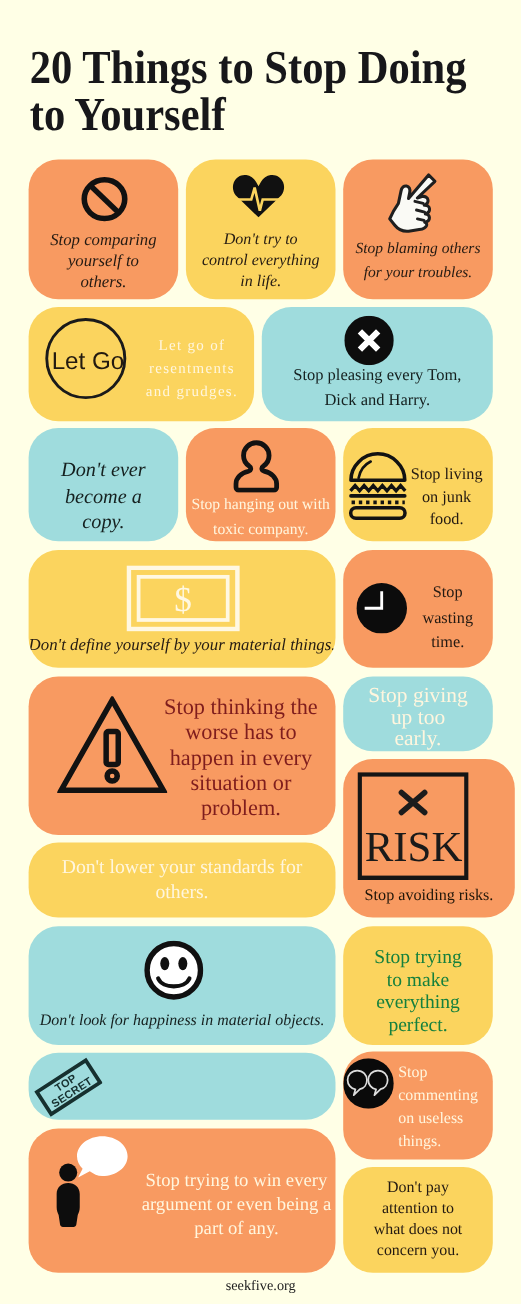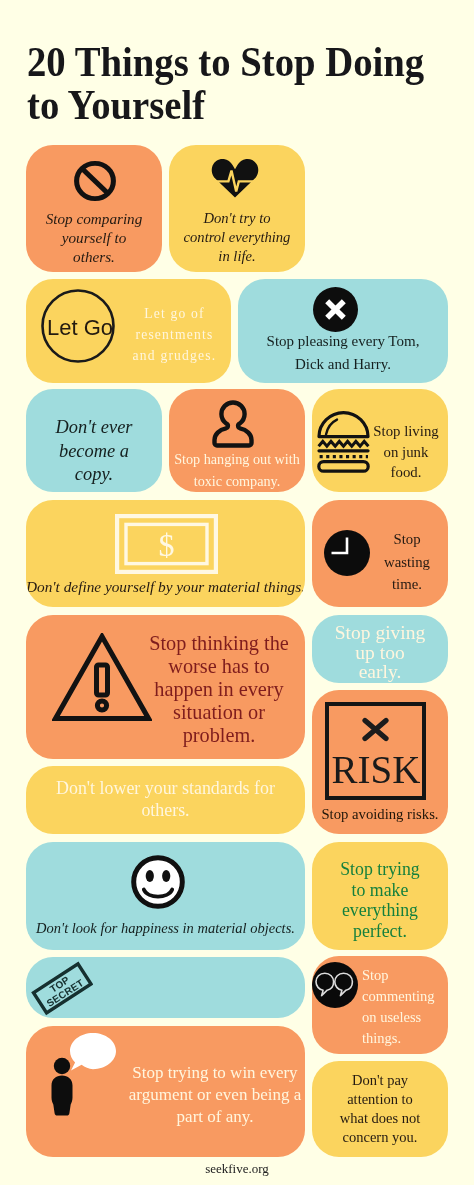--- a/index.html
+++ b/index.html
@@ -49,20 +49,34 @@
   </div>
 
   <div class="tile yellow" style="left:169px;top:145px;width:136px;height:127px">
     <svg class="ico" style="left:42px;top:13px" width="48" height="40" viewBox="0 0 48 40">
       <path d="M24 39.6 L3.2 19.5 C0.8 16.3 -0.1 11.6 1.6 7.6 C3.6 3 8.2 0.4 12.9 1.1 C16.6 1.6 19.8 4 21.7 7.3 L24 11.3 L26.3 7.3 C28.2 4 31.4 1.6 35.1 1.1 C39.8 0.4 44.4 3 46.4 7.6 C48.1 11.6 47.2 16.3 44.8 19.5 Z" fill="#111"></path>
       <path d="M2 23.4 L17.4 23.4 L20.5 12.6 L25.2 33.5 L27.8 23.4 L46 23.4" fill="none" stroke="#FBD45E" stroke-width="2.4" stroke-linejoin="miter"></path>
     </svg>
     <div class="cap it" style="top:64px;font-size:14.6px;line-height:19px">Don't try to<br>control everything<br>in life.</div>
   </div>
 
+  <div class="tile orange" style="left:312px;top:145px;width:136px;height:127px">
+    <svg class="ico" style="left:40px;top:11px" width="46" height="56" viewBox="0 0 46 56">
+      <path d="M37.6 3.0 L43.4 8.8 L27.4 24.0 L31.5 22.7 C34.5 22.1 36.8 23.6 37.1 25.9 C37.3 28.0 36.0 29.7 33.7 30.5
+               C36.5 30.3 38.4 31.9 38.5 34.0 C38.6 36.1 37.1 37.8 34.7 38.5
+               C37.0 38.5 38.4 40.0 38.4 41.9 C38.4 43.9 36.7 45.5 34.1 46.0
+               C35.6 46.4 36.2 47.6 35.8 48.9 C35.1 50.9 32.6 52.1 29.1 52.7
+               L19.5 54.2 C14.3 54.7 10.1 52.8 6.9 48.8 L2.3 43.0
+               C4.7 37.2 7.4 32.7 10.2 28.8 L12.6 17.5 C13.2 14.5 15.3 12.7 17.6 13.1 C19.8 13.5 21.1 15.8 20.5 18.8 L19.4 24.4 Z" fill="#FAFAF5" stroke="#1F1F1F" stroke-width="2.8" stroke-linejoin="round" stroke-linecap="round"></path>
+      <path d="M32.7 28.9 L25.2 27.0" fill="none" stroke="#1F1F1F" stroke-width="2.6" stroke-linecap="round"></path>
+      <path d="M34.0 36.8 L26.6 34.9" fill="none" stroke="#1F1F1F" stroke-width="2.6" stroke-linecap="round"></path>
+      <path d="M33.4 44.3 L27.5 43.0" fill="none" stroke="#1F1F1F" stroke-width="2.6" stroke-linecap="round"></path>
+    </svg>
+    <div class="cap it" style="top:70px;font-size:14.1px;line-height:22px">Stop blaming others<br>for your troubles.</div>
+  </div>
 
   <div class="tile yellow" style="left:26px;top:279px;width:205px;height:104px">
     <svg class="ico" style="left:14px;top:9px" width="76" height="76" viewBox="0 0 76 76">
       <circle cx="38" cy="38" r="35.5" fill="none" stroke="#1A1A1A" stroke-width="2.6"></circle>
     </svg>
     <div class="cap" style="left:16px;width:76px;top:38px;font-family:'Liberation Sans',sans-serif;font-size:22px;line-height:22px;color:#231A10">Let Go</div>
     <div class="cap bd cream" style="left:96px;width:105px;top:24px;font-size:13.6px;line-height:21px;letter-spacing:1.2px">Let go of<br>resentments<br>and grudges.</div>
   </div>
 
   <div class="tile teal" style="left:238px;top:279px;width:210px;height:104px">
@@ -125,21 +139,21 @@
       <rect x="44.5" y="32" width="11" height="30" rx="2" fill="none" stroke="#121212" stroke-width="5"></rect>
       <circle cx="50" cy="72.5" r="4.6" fill="none" stroke="#121212" stroke-width="5"></circle>
     </svg>
     <div class="cap" style="left:104px;width:178px;top:17px;font-size:20.3px;line-height:23px;color:#7f1d1d">Stop thinking the<br>worse has to<br>happen in every<br>situation  or<br>problem.</div>
   </div>
 
   <div class="tile teal" style="left:312px;top:615px;width:136px;height:68px">
     <div class="cap cream" style="top:8px;font-size:19.5px;line-height:19.5px">Stop giving<br>up too<br>early.</div>
   </div>
 
-  <div class="tile orange" style="left:312px;top:690px;width:136px;height:144px">
+  <div class="tile orange" style="left:312px;top:690px;width:156px;height:144px">
     <svg class="ico" style="left:13px;top:12px" width="101" height="98" viewBox="0 0 101 98">
       <rect x="2" y="2" width="97" height="94" fill="none" stroke="#151515" stroke-width="4"></rect>
       <path d="M40 18.5 L61 36.5 M61 18.5 L40 36.5" stroke="#1C1C1C" stroke-width="5.2" stroke-linecap="round"></path>
       <text x="51" y="81" text-anchor="middle" font-family="Liberation Serif, serif" font-size="39" fill="#1A1A1A">RISK</text>
     </svg>
     <div class="cap" style="top:115px;font-size:14.7px;line-height:18px;color:#201609">Stop avoiding risks.</div>
   </div>
 
   <div class="tile yellow" style="left:26px;top:766px;width:279px;height:68px">
     <div class="cap cream" style="top:11px;font-size:17.9px;line-height:22px">Don't lower your standards for<br>others.</div>

